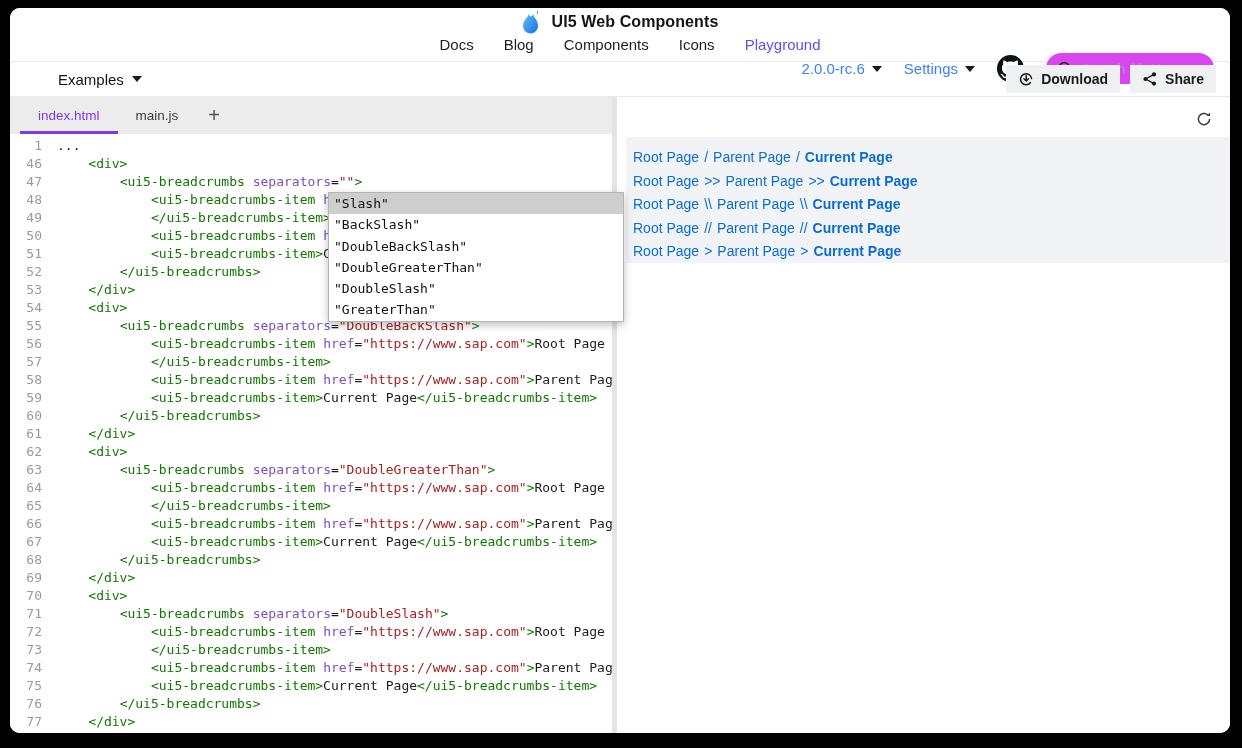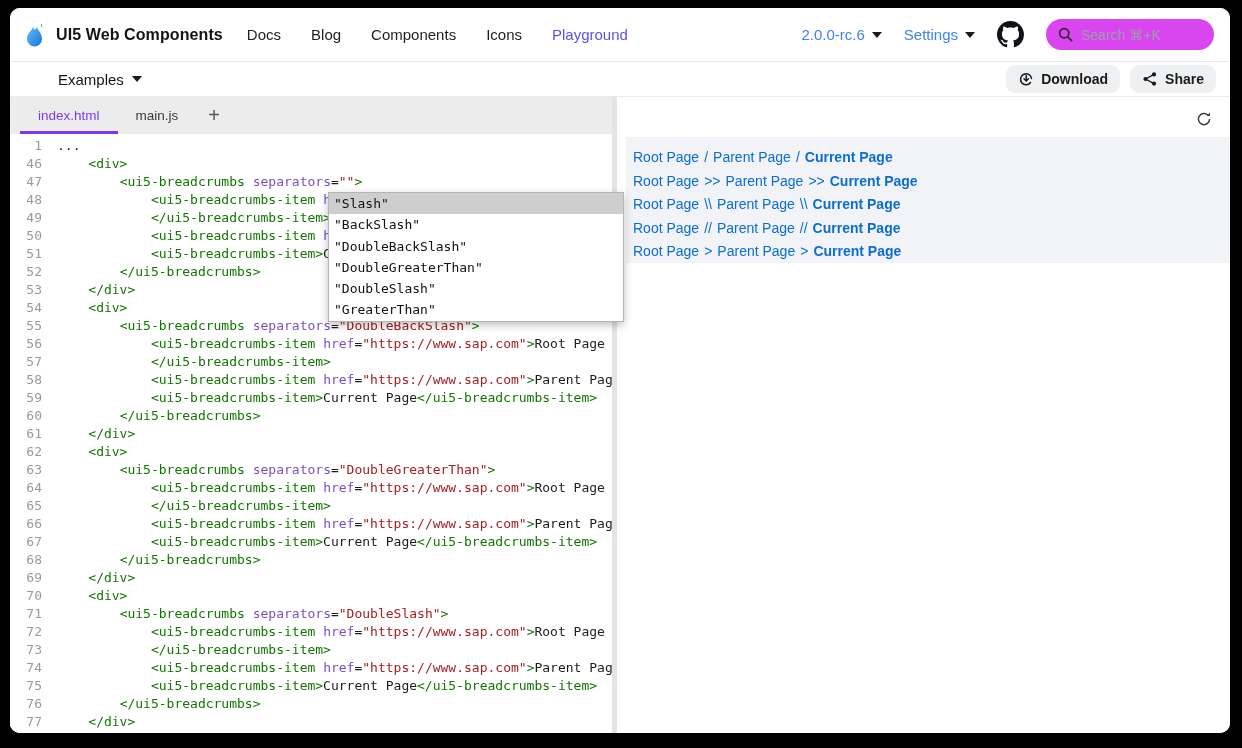--- a/index.html
+++ b/index.html
@@ -1,39 +1,39 @@
 <!DOCTYPE html>
 <html style="--c-accent: #7c3aed; --c-playground: #5a54e6; --c-blue: #0a6ed1; --c-tag: #117700; --c-attr: #7a4fc0; --c-str: #a82020;"><head>
 <meta charset="utf-8">
 <style>
   * { margin:0; padding:0; box-sizing:border-box; }
   html,body { width:1242px; height:748px; background:#000; font-family:"Liberation Sans","DejaVu Sans",sans-serif; overflow:hidden; }
   .frame { position:absolute; left:10px; top:8px; width:1220px; height:725px; background:#fff; border-radius:10px; overflow:hidden; }
 
   
-  header { height:54px; display:flex; align-items:center; padding:0 16px 0 12px; border-bottom:1px solid #e9eaec; background:#fff; }
+  header { height:54px; display:flex; align-items:center; padding:0 16px 0 12px; border-bottom:1px solid #e9eaec; background:#fff;flex-direction:column; }
   .brand { display:flex; align-items:center; gap:8px; }
   .brand-title { font-size:16px; font-weight:bold; color:#141414; letter-spacing:.1px; }
   nav.main-nav { display:flex; align-items:center; gap:30px; margin-left:24px; }
   .nav-link { font-size:15px; color:#1f1f1f; cursor:pointer; }
   .nav-link.active { color:var(--c-playground); }
   .header-right { margin-left:auto; display:flex; align-items:center; gap:22px; }
   .dd { display:flex; align-items:center; gap:7px; font-size:15px; color:#3b82f6; cursor:pointer; }
   .caret { width:0; height:0; border-left:5px solid transparent; border-right:5px solid transparent; border-top:6px solid #1a1a1a; display:inline-block; }
   .gh { width:27px; height:27px; display:inline-flex; cursor:pointer; }
   .search { display:flex; align-items:center; gap:8px; background:#d946ef; border-radius:16px; height:31px; width:168px; padding:0 12px; }
   .search input { border:none; outline:none; background:transparent; font-size:14px; width:110px; color:#333; font-family:"Liberation Sans","DejaVu Sans",sans-serif; }
   .search input::placeholder { color:#9aa1a9; }
 
   
   .toolbar { height:35px; display:flex; align-items:center; padding:0 14px 0 12px; border-bottom:1px solid #e9eaec; background:#fff; }
   .examples { display:flex; align-items:center; gap:8px; font-size:15px; color:#141414; cursor:pointer;margin-left:36px; }
   .examples .caret { border-top-width:6px; }
   .toolbar-right { margin-left:auto; display:flex; gap:10px; }
-  .tbtn { display:flex; align-items:center; gap:7px; background:#eef0f2; border:none; border-radius:9px; height:28px; padding:0 12px; font-size:14px; font-weight:bold; color:#1a1a1a; cursor:pointer; font-family:"Liberation Sans",sans-serif; }
+  .tbtn { display:flex; align-items:center; gap:7px; background:#eef0f2; border:none; border-radius:0; height:28px; padding:0 12px; font-size:14px; font-weight:bold; color:#1a1a1a; cursor:pointer; font-family:"Liberation Sans",sans-serif; }
 
   
   .main { display:flex; height:636px; }
   .editor-pane { width:602px; display:flex; flex-direction:column; background:#fff; }
   .divider { width:5px; background:#e4e4e4; cursor:col-resize; }
   .preview-pane { flex:1; position:relative; background:#fff; }
 
   
   .tabbar { height:37px; background:#ececec; display:flex; align-items:stretch; padding-left:10px; }
   .tab { display:flex; align-items:center; padding:0 18px; font-size:13.5px; color:#3b3b3b; position:relative; cursor:pointer; }

